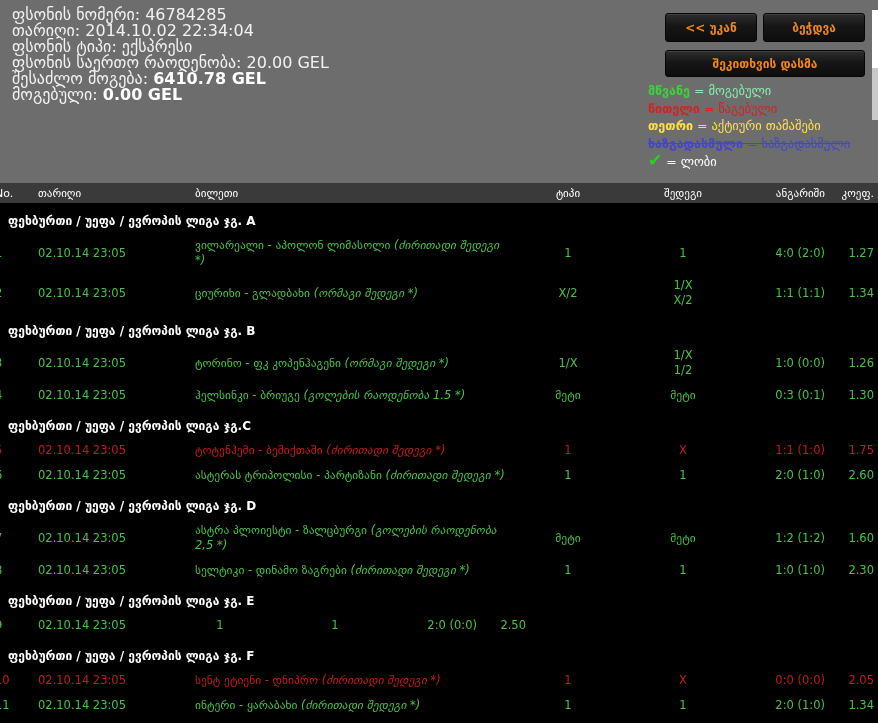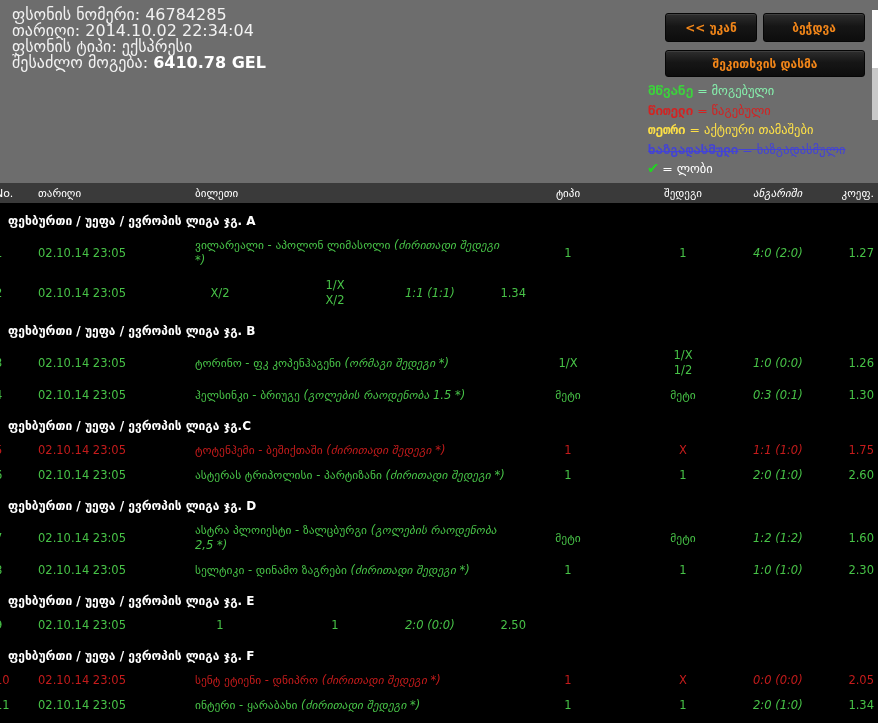--- a/index.html
+++ b/index.html
@@ -25,21 +25,21 @@
     font-family: "DejaVu Sans", sans-serif;
     font-weight: bold;
     font-size: 12px;
     cursor: pointer;
     height: 29px;
   }
   .btn-back  { width: 92px;  }
   .btn-print { width: 102px; float: right; }
   .btn-question { width: 200px; height: 27px; margin-top: 8px; }
   .legend { position: absolute; left: 648px; top: 82px; font-size: 12.5px; line-height: 17.5px; }
-  .lg .term { font-weight: bold; font-family: Liberation Mono, monospace; }
+  .lg .term { font-weight: bold; }
   .lg.green  { color: #3bd43b; }
   .lg.green  span:last-child { color: #86efac; }
   .lg.red    { color: #d42222; }
   .lg.white  { color: #fde047; }
   .lg.blue   { color: #4343d6; }
   .lg.strike { text-decoration: line-through; }
   .lg.check  { color: #ffffff; }
   .lg .chk   { color: #22d422; font-size: 17px; font-weight: bold; }
   .scroll-strip { position: absolute; right: 0; top: 10px; width: 6px; height: 58px; background: #ffffff; }
   .scroll-strip2 { position: absolute; right: 0; top: 68px; width: 6px; height: 52px; background: #c9c9c9; }
@@ -53,32 +53,34 @@
   .row.won  { color: #47c247; }
   .row.lost { color: #c41b1b; }
   .group-title { color: #fff; font-weight: bold; font-size: 12px; padding: 11px 0 4px 8px; line-height: 15px; }
   .c-no     { flex: 0 0 15px; overflow: hidden; }
   .c-no span{ position: relative; left: -5px; }
   .c-date   { flex: 0 0 160px; padding-left: 23px; }
   .c-ticket { flex: 1 1 auto; padding-left: 20px; padding-right: 14px; min-width: 0; }
   .c-ticket .market { font-style: italic; }
   .c-type   { flex: 0 0 90px;  text-align: center; }
   .c-result { flex: 0 0 140px; text-align: center; white-space: pre-line; }
-  .c-score  { flex: 0 0 72px;  text-align: left; white-space: nowrap; font-style: italic; }
+  .c-score  { flex: 0 0 72px;  text-align: right; white-space: nowrap; }
   .c-coef   { flex: 0 0 53px;  text-align: right; padding-right: 4px; }
 </style>
 </head>
 <body>
 
 <div class="topbar">
   <div class="bet-info" id="betInfo">
       <div class="bet-line"><span>ფსონის ნომერი: </span><span>46784285</span></div>
       <div class="bet-line"><span>თარიღი: </span><span>2014.10.02 22:34:04</span></div>
       <div class="bet-line"><span>ფსონის ტიპი: </span><span>ექსპრესი</span></div>
+      <div class="bet-line"><span>ფსონის საერთო რაოდენობა: </span><span>20.00 GEL</span></div>
       <div class="bet-line"><span>შესაძლო მოგება: </span><span class="b">6410.78 GEL</span></div>
+      <div class="bet-line"><span>მოგებული: </span><span class="b">0.00 GEL</span></div>
     </div>
 
   <div class="actions">
     <div>
       <button class="btn btn-print">ბეჭდვა</button>
       <button class="btn btn-back">&lt;&lt; უკან</button>
     </div>
     <button class="btn btn-question">შეკითხვის დასმა</button>
   </div>
 
@@ -110,20 +112,21 @@
       <div class="c-date">02.10.14 23:05</div>
       <div class="c-ticket"><span>ვილარეალი - აპოლონ ლიმასოლი </span><span class="market">(ძირითადი შედეგი *)</span></div>
       <div class="c-type">1</div>
       <div class="c-result">1</div>
       <div class="c-score">4:0 (2:0)</div>
       <div class="c-coef">1.27</div>
     </div>
     <div class="row won">
       <div class="c-no"><span>2</span></div>
       <div class="c-date">02.10.14 23:05</div>
+      <div class="c-ticket"><span>ციურიხი - გლადბახი </span><span class="market">(ორმაგი შედეგი *)</span></div>
       <div class="c-type">X/2</div>
       <div class="c-result">1/X
 X/2</div>
       <div class="c-score">1:1 (1:1)</div>
       <div class="c-coef">1.34</div>
     </div>
     <div class="group-title">ფეხბურთი / უეფა / ევროპის ლიგა ჯგ. B</div>
     <div class="row won">
       <div class="c-no"><span>3</span></div>
       <div class="c-date">02.10.14 23:05</div>

